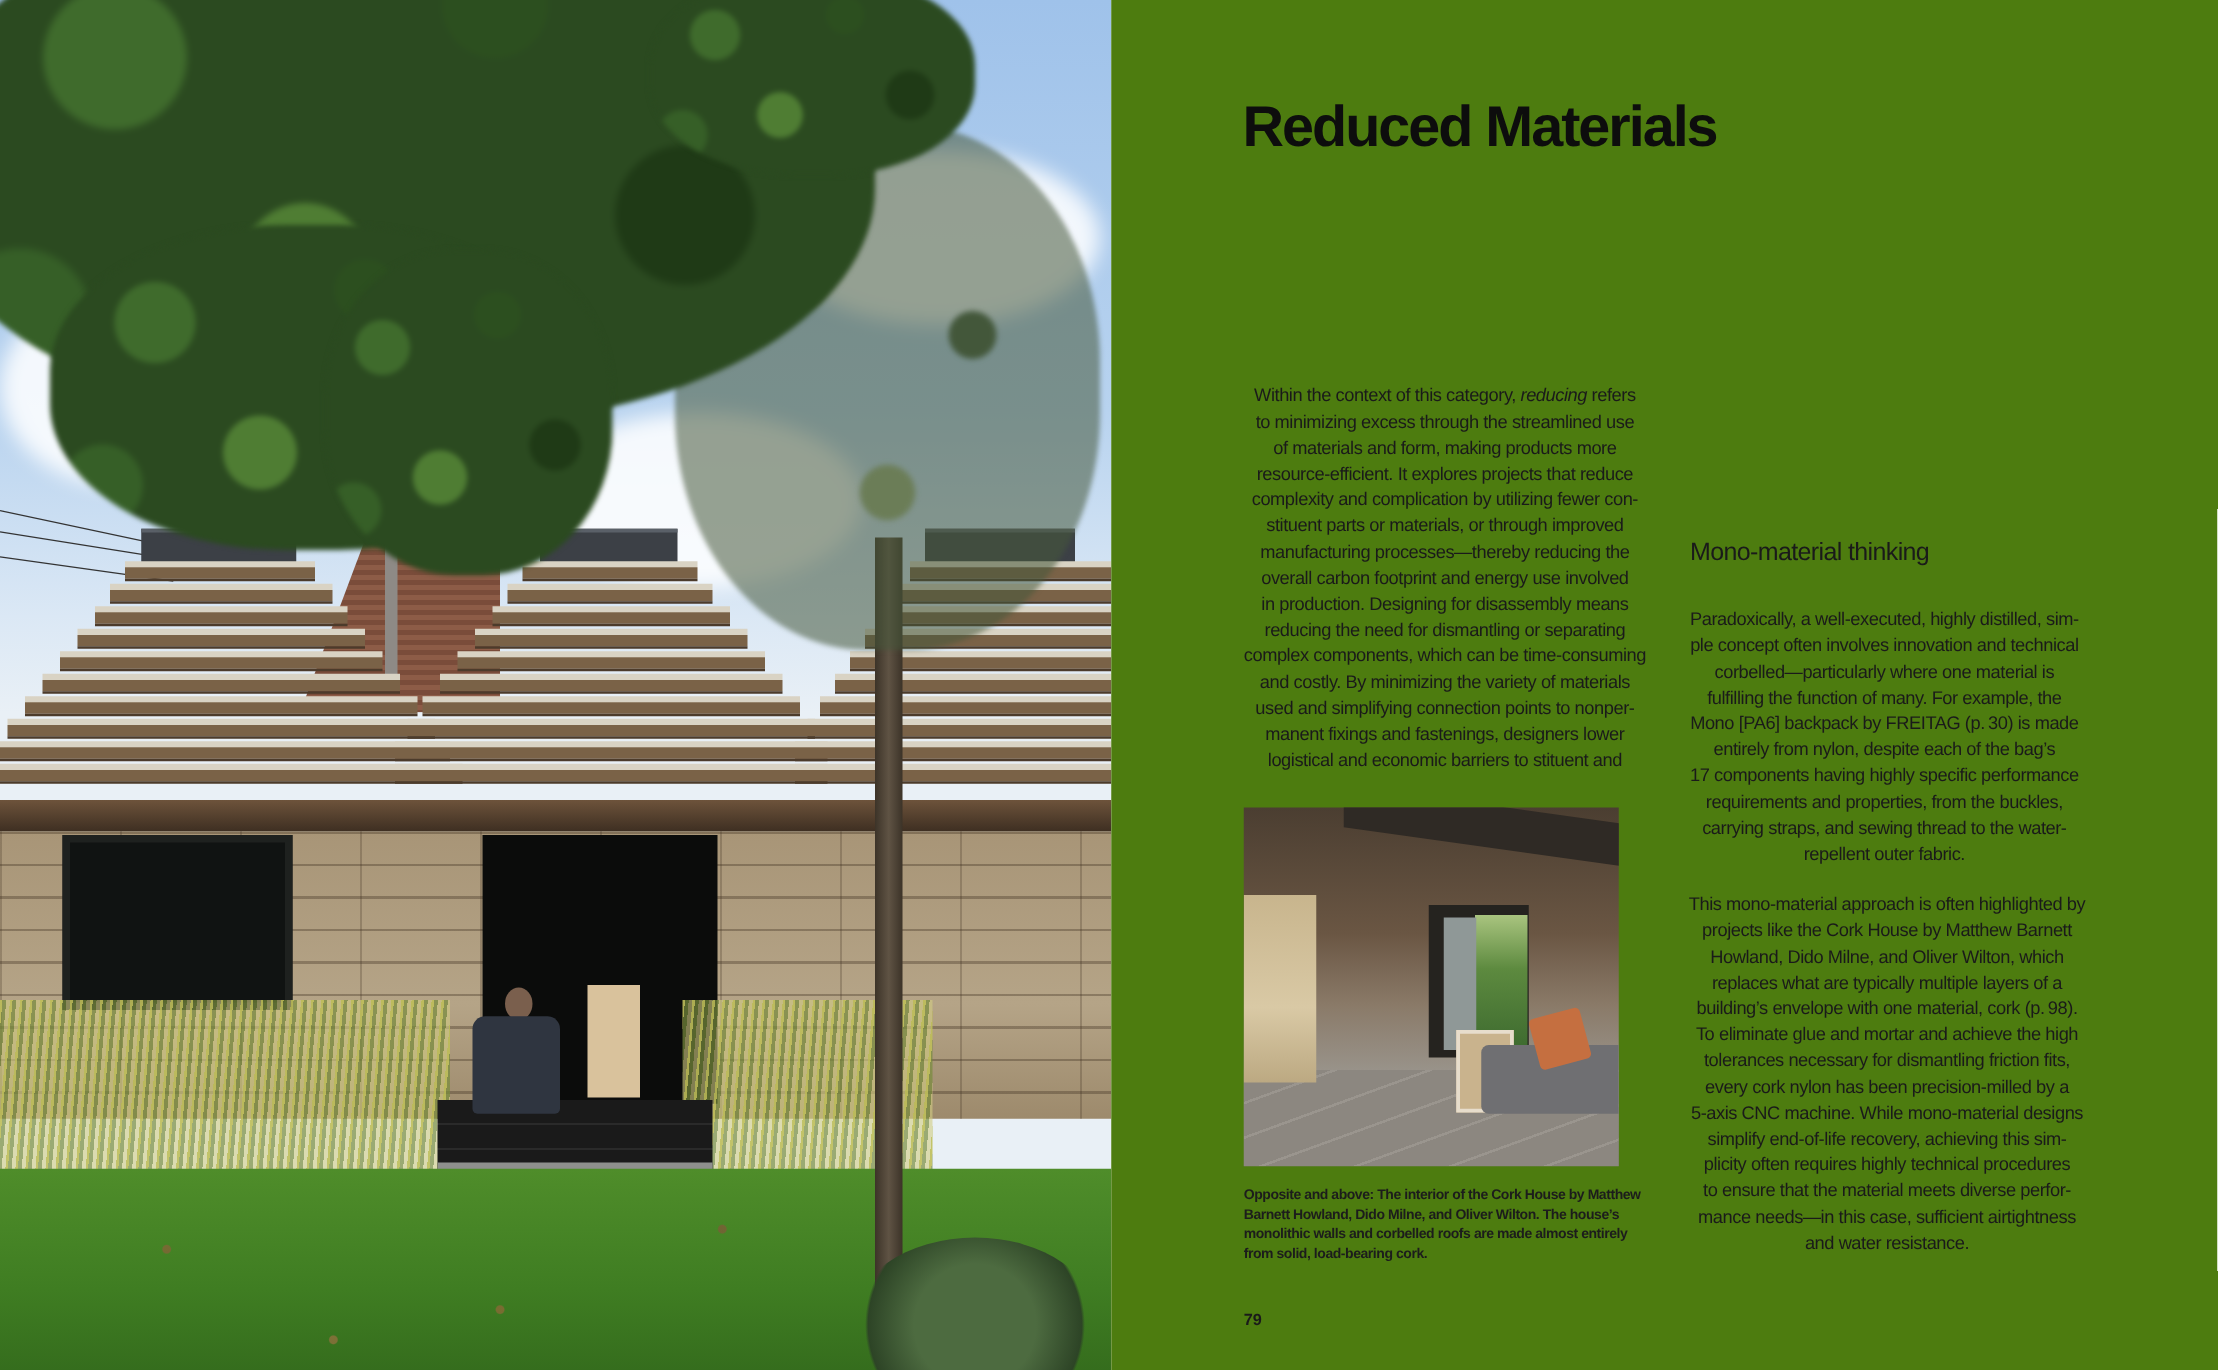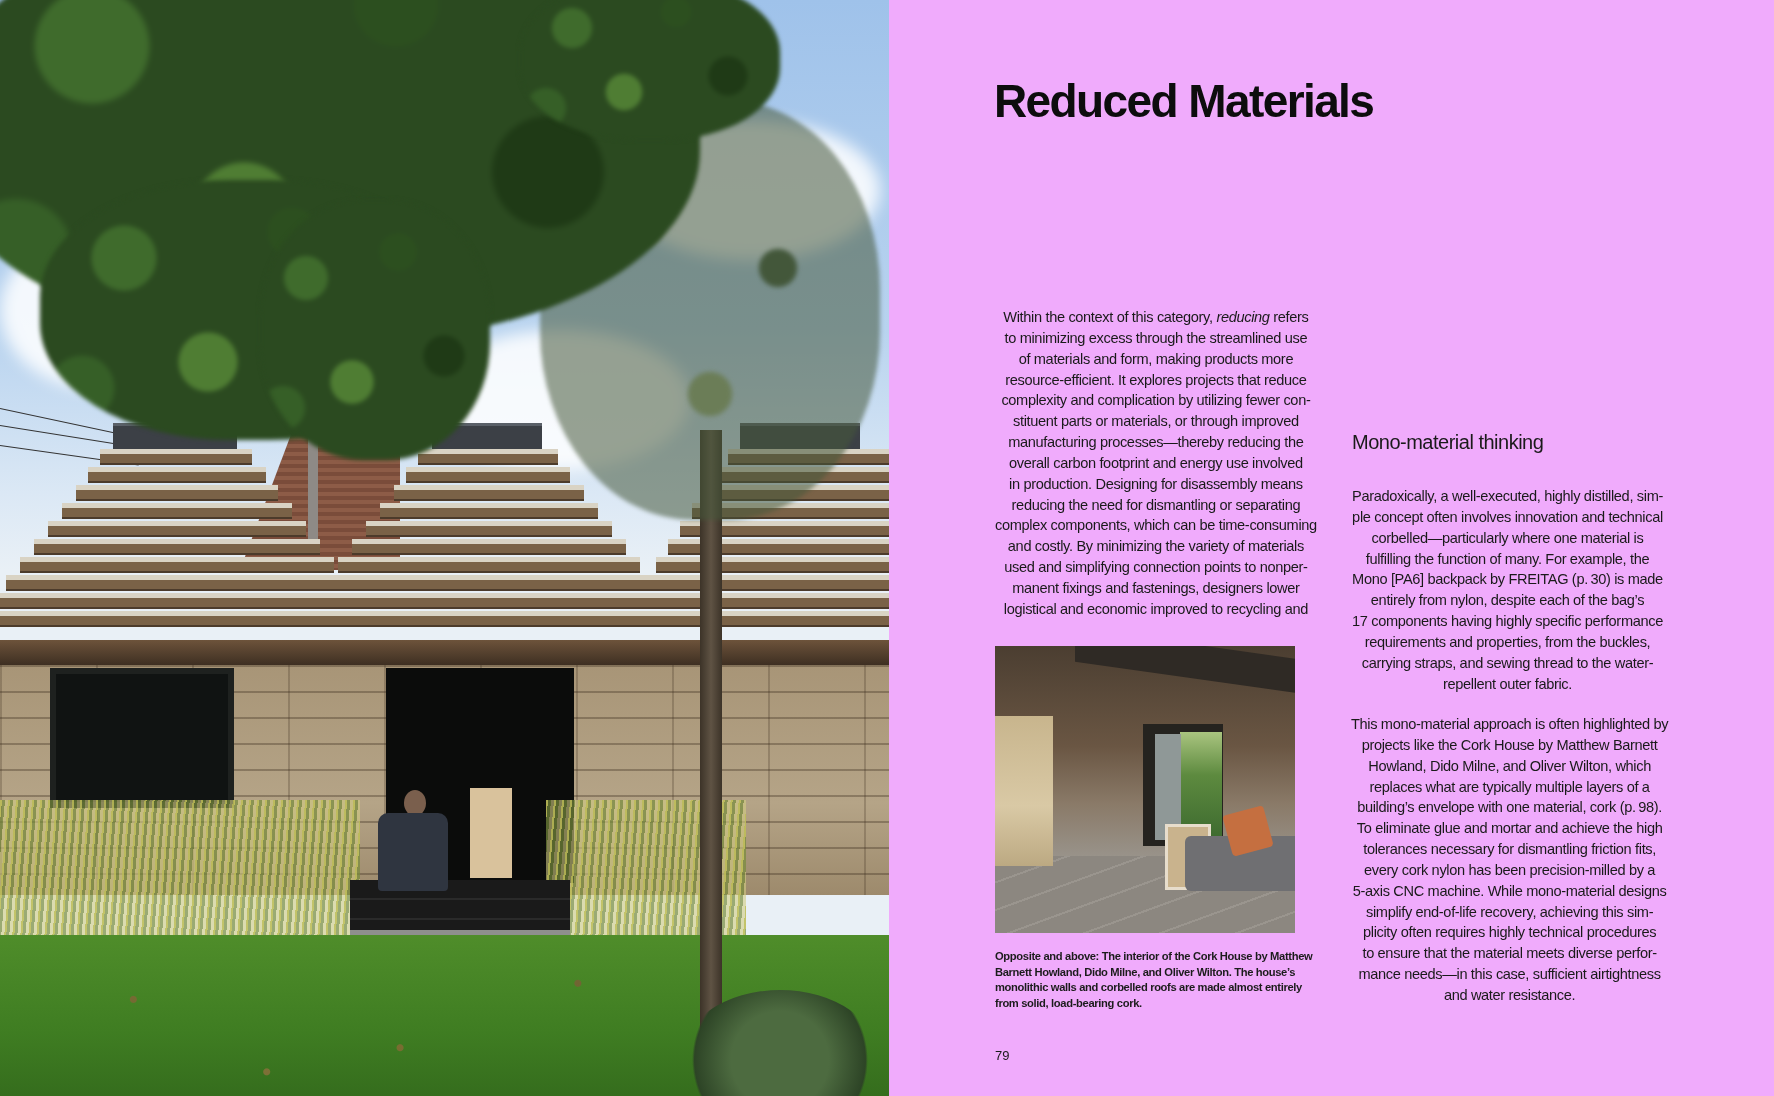--- a/index.html
+++ b/index.html
@@ -66,21 +66,21 @@
   }
   .trunk { position: absolute; background: linear-gradient(90deg,#3c3328,#5f5344,#3c3328); }
   .person-body { position: absolute; background: #2f3540; border-radius: 10px 10px 4px 4px; }
   .person-head { position: absolute; background: #7a5f4d; border-radius: 50%; }
   .shrub { position: absolute; border-radius: 50%; background: radial-gradient(circle, #4d6b40 0 40%, #2d4426 70%, transparent 72%); }
   .wire { position: absolute; height: 1px; background: #333; transform-origin: left center; }
   .chimney { position: absolute; background: #8e8a86; }
   .brick-roof { position: absolute; background: repeating-linear-gradient(180deg,#7a4c3a 0 4px,#8d5c47 4px 8px); }
 
   
-  .page { position: absolute; left: 889px; top: 0; width: 885px; height: 1096px; background: #f0abfc; }
+  .page { position: absolute; left: 889px; top: 0; width: 885px; height: 1096px; background: #4d7c0f; }
   .title {
     position: absolute; left: 105px; top: 74px; margin: 0;
     font-size: 46px; font-weight: bold; letter-spacing: -1.6px; color: #0d0d0d; white-space: nowrap;
   }
   .intro { position: absolute; left: 105px; top: 151px; font-size: 20.5px; line-height: 27px; letter-spacing: -0.6px; color: #1a1a1a; }
   .intro .ln, .col .ln, .caption .ln { display: block; white-space: nowrap; }
   .intro .ln.indent { padding-left: 3px; }
   .col { position: absolute; font-size: 14.6px; line-height: 20.85px; letter-spacing: -0.35px; color: #1a1a1a; text-align: center; }
   .col-left { left: 106px; top: 307px; }
   .col-right { left: 463px; top: 307px; }
@@ -94,21 +94,21 @@
   .inset .beam { position: absolute; left: 80px; top: 0; width: 260px; height: 34px; background: #2f2a25; transform: skewY(8deg); }
   .inset .doorway { position: absolute; left: 148px; top: 78px; width: 80px; height: 122px; background: #25231f; }
   .inset .garden { position: absolute; left: 185px; top: 86px; width: 42px; height: 108px; background: linear-gradient(180deg,#a9c47f,#5d8a3f 40%,#3d6a2f); }
   .inset .doorglass { position: absolute; left: 160px; top: 88px; width: 26px; height: 106px; background: #8f9897; }
   .inset .cabinet { position: absolute; left: 0; top: 70px; width: 58px; height: 150px; background: linear-gradient(180deg,#c8b58d,#d9c9a5 60%,#bca982); }
   .inset .sofa { position: absolute; left: 190px; top: 190px; width: 110px; height: 55px; background: #6f6f72; border-radius: 6px 0 0 6px; }
   .inset .cushion { position: absolute; left: 232px; top: 164px; width: 42px; height: 42px; background: #c56f40; transform: rotate(-15deg); border-radius: 4px; }
   .inset .sidebox { position: absolute; left: 170px; top: 178px; width: 40px; height: 60px; background: #c9b38d; border: 3px solid #e7ddcc; }
   .inset .floor { position: absolute; left: 0; top: 210px; width: 300px; height: 77px; background: repeating-linear-gradient(160deg,#8c8780 0 24px,#9a958e 24px 26px); }
   .caption { position: absolute; left: 106px; top: 949px; font-size: 11.2px; line-height: 15.5px; font-weight: bold; letter-spacing: -0.35px; color: #1c1c1c; }
-  .pagenum { position: absolute; left: 106px; top: 1048px; font-size: 13px; font-weight: normal; color: #1a1a1a; }
+  .pagenum { position: absolute; left: 106px; top: 1048px; font-size: 13px; font-weight: bold; color: #1a1a1a; }
 </style>
 </head>
 <body>
 
 <div class="photo">
   <div class="cloud" style="left:620px;top:120px;width:260px;height:140px;"></div>
   <div class="cloud" style="left:0px;top:230px;width:200px;height:160px;"></div>
   <div class="cloud" style="left:430px;top:330px;width:260px;height:140px;"></div>
 
   <div class="wire" style="left:0;top:408px;width:180px;transform:rotate(12deg);"></div>
@@ -199,21 +199,21 @@
     <span class="ln">complexity and complication by utilizing fewer con-</span>
     <span class="ln">stituent parts or materials, or through improved</span>
     <span class="ln">manufacturing processes—thereby reducing the</span>
     <span class="ln">overall carbon footprint and energy use involved</span>
     <span class="ln">in production. Designing for disassembly means</span>
     <span class="ln">reducing the need for dismantling or separating</span>
     <span class="ln">complex components, which can be time-consuming</span>
     <span class="ln">and costly. By minimizing the variety of materials</span>
     <span class="ln">used and simplifying connection points to nonper-</span>
     <span class="ln">manent fixings and fastenings, designers lower</span>
-    <span class="ln">logistical and economic improved to recycling and</span>
+    <span class="ln">logistical and economic barriers to stituent and</span>
   </div>
 
 
   <h2 class="subhead">Mono-material thinking</h2>
 
   <div class="col col-right-2">
     <span class="ln">Paradoxically, a well-executed, highly distilled, sim-</span>
     <span class="ln">ple concept often involves innovation and technical</span>
     <span class="ln">corbelled—particularly where one material is</span>
     <span class="ln">fulfilling the function of many. For example, the</span>

